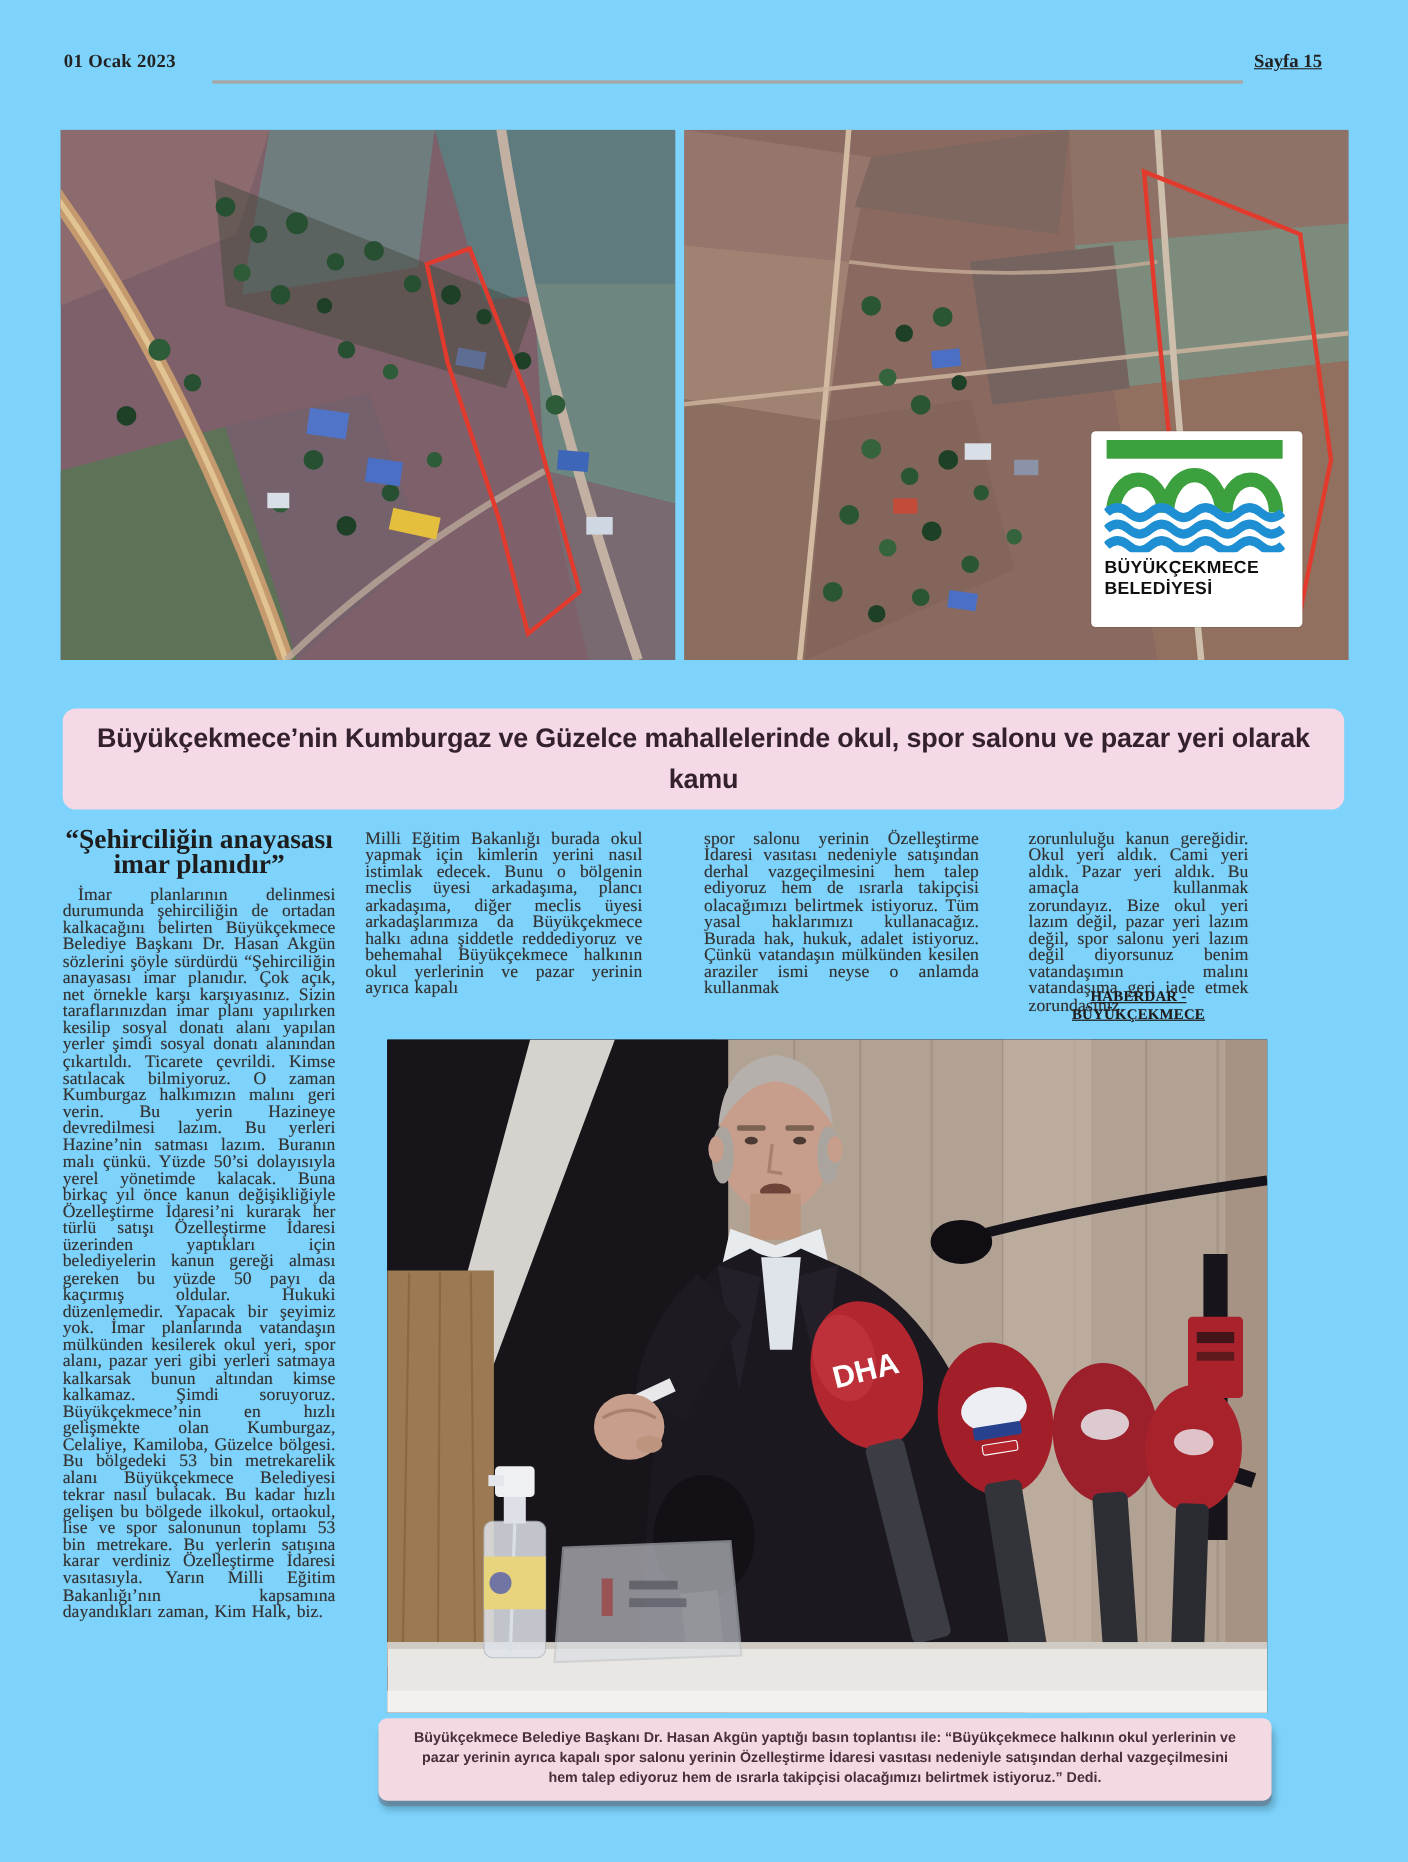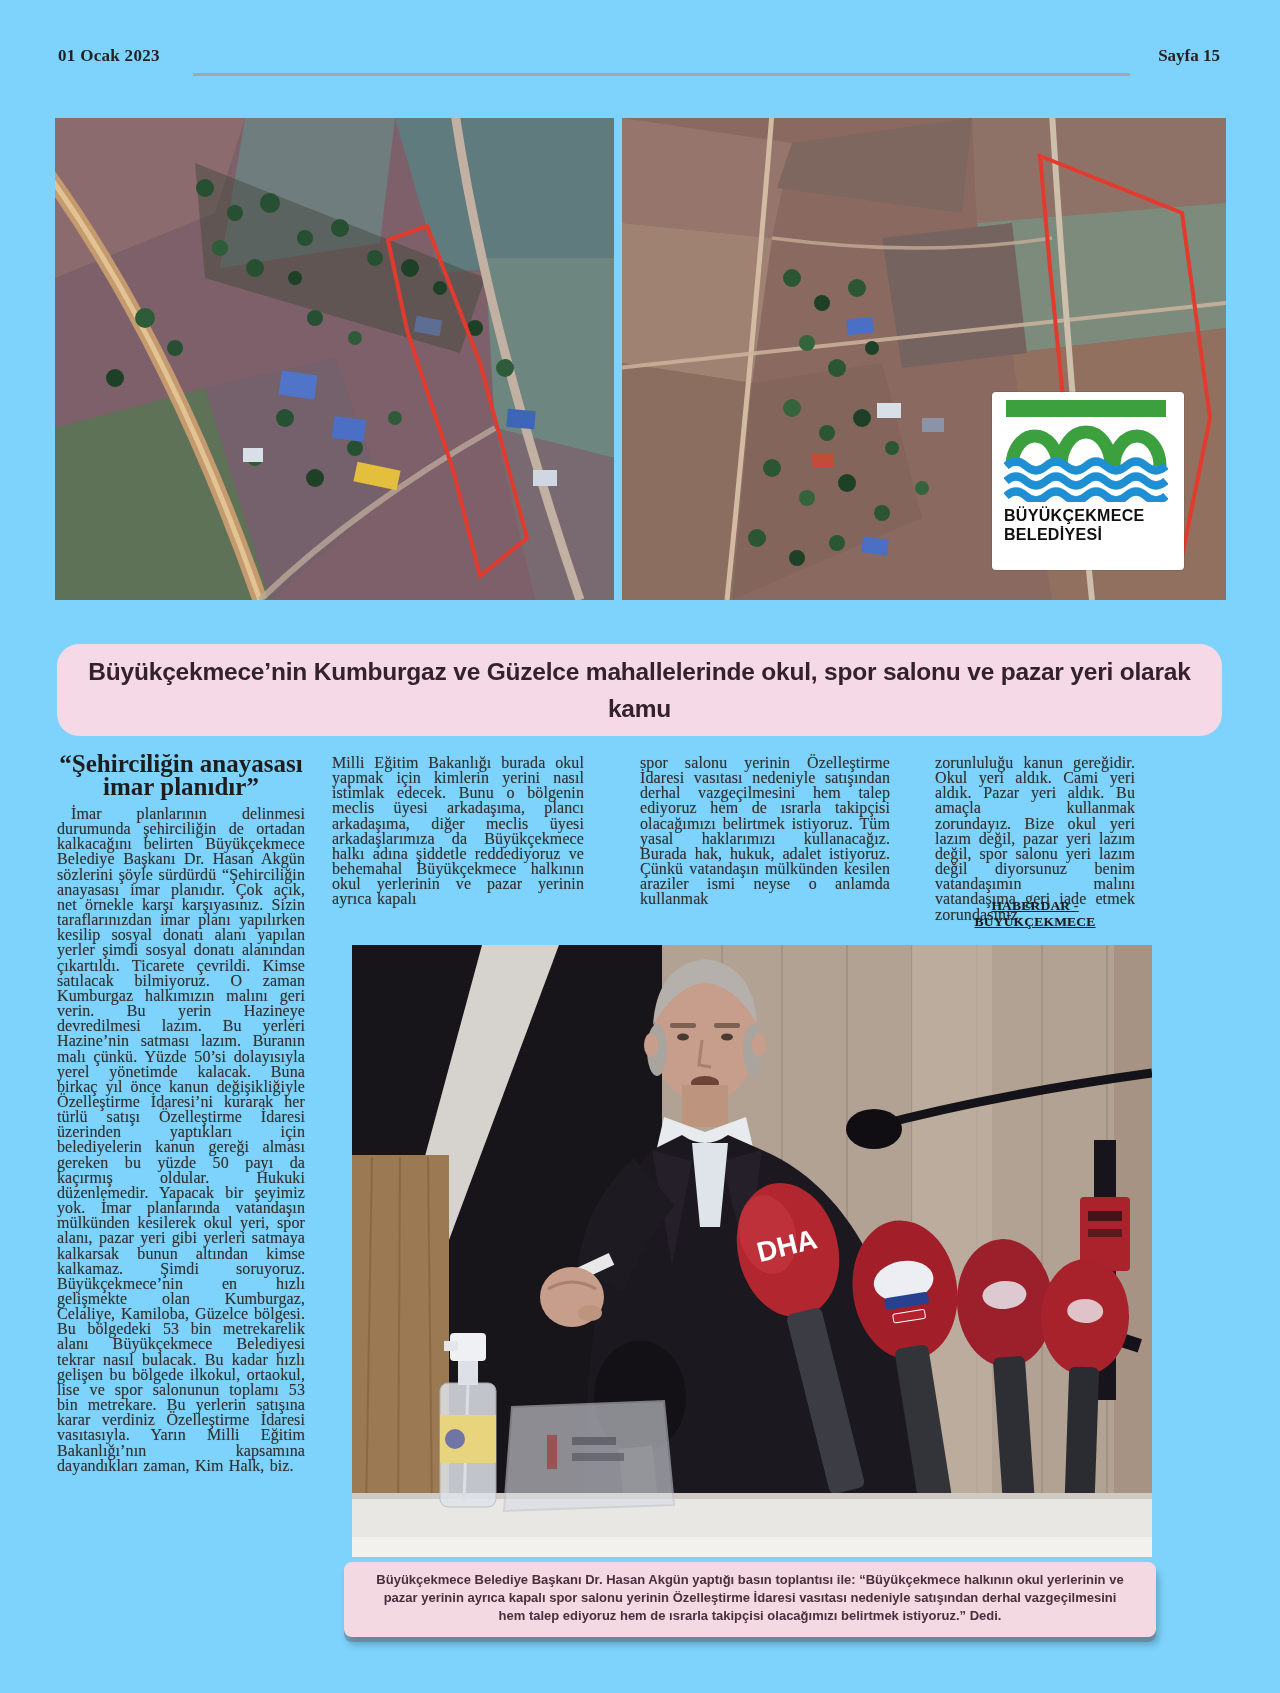--- a/index.html
+++ b/index.html
@@ -2,41 +2,41 @@
 <html><head>
 <meta charset="utf-8">
 <style>
   html,body{margin:0;padding:0;background:#d9d6d2;}
   .page{position:relative;width:1280px;height:1693px;background:#7dd3fc;
         font-family:"Liberation Serif",serif;overflow:hidden;margin:0 auto;}
   .abs{position:absolute;}
 
   
   .header-date{left:58px;top:46px;font-weight:bold;font-size:17px;color:#222;letter-spacing:.3px;}
-  .header-page{left:1140px;top:46px;width:80px;text-align:right;font-weight:bold;font-size:17px;color:#222;}
+  .header-page{left:1140px;top:46px;width:80px;font-weight:bold;font-size:17px;color:#222;text-decoration:underline;}
   .header-rule{left:193px;top:73px;width:937px;height:3px;background:#a6a6a6;}
   .masthead{left:527px;top:34px;width:226px;height:64px;background:#fdfdfc;
             box-shadow:3px 4px 6px rgba(0,0,0,.28);}
   .masthead-bar{height:12px;background:#161515;margin:0 2px;}
   .masthead-title{font-family:"Liberation Serif",serif;font-weight:bold;font-size:33px;color:#b8262c;
             text-align:center;letter-spacing:1px;line-height:44px;text-shadow:1px 1px 0 rgba(120,20,20,.35);}
   .masthead-underline{height:3px;background:#161515;margin:0 2px;}
 
   
   .aerial-left{left:55px;top:118px;width:559px;height:482px;}
   .aerial-right{left:622px;top:118px;width:604px;height:482px;}
   .aerial-left svg,.aerial-right svg{display:block;width:100%;height:100%;}
 
   .muni-logo{left:992px;top:392px;width:192px;height:178px;background:#fff;border-radius:4px;
              padding:8px 12px;box-sizing:border-box;box-shadow:0 0 0 1px rgba(0,0,0,.08);}
   .muni-name{font-family:"Liberation Sans",sans-serif;font-weight:bold;font-size:16px;line-height:19px;
              color:#101010;letter-spacing:.3px;}
 
   
-  .headline-box{left:57px;top:644px;width:1165px;height:92px;background:#f6d9e6;border-radius:22px;
+  .headline-box{left:57px;top:644px;width:1165px;height:92px;background:#f6d9e6;border-radius:12px;
                 color:#33222e;font-family:"Liberation Sans",sans-serif;font-weight:bold;font-size:24.5px;
                 text-align:center;line-height:37px;padding-top:9px;box-sizing:border-box;letter-spacing:-.2px;}
 
   
   .subhead{left:57px;top:752px;width:248px;text-align:center;font-weight:bold;font-size:25px;
            line-height:23px;color:#1d1d1d;}
   .bodycol{position:absolute;font-size:16px;line-height:15.15px;color:#313131;text-align:justify;
            letter-spacing:.1px;word-spacing:1.1px;text-shadow:0 0 .8px rgba(80,80,80,.55);}
   .col1{left:57px;top:806px;width:248px;text-indent:14px;}
   .col2{left:332px;top:755px;width:252px;}

